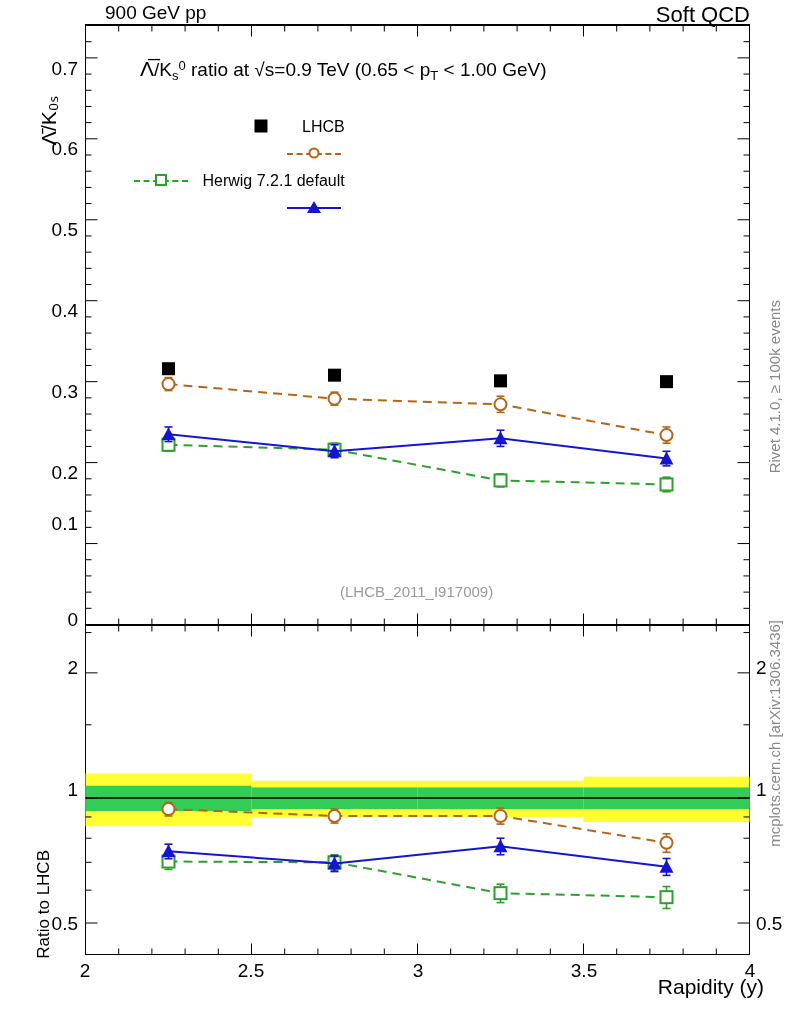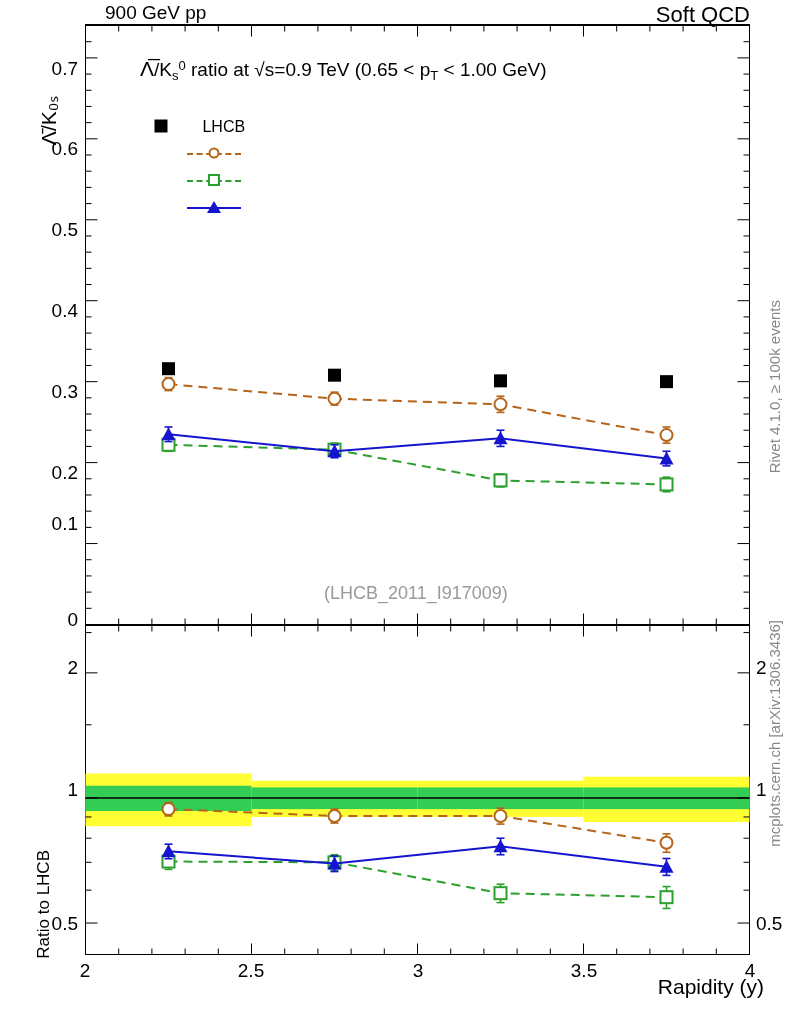--- a/index.html
+++ b/index.html
@@ -123,22 +123,22 @@
 
   
   #plot-title {
     position: absolute;
     left: 140px; top: 57px;
     font-size: 19px;
     white-space: nowrap;
   }
   #watermark {
     position: absolute;
-    left: 324px; top: 583px;
-    font-size: 18px;
+    left: 340px; top: 583px;
+    font-size: 15px;
     color: #9a9a9a;
   }
 
   
   #legend {
     position: absolute;
     left: 130px; top: 112px;
     font-size: 16px;
   }
   .leg-row {
@@ -238,20 +238,21 @@
       <span class="leg-mark">
         <span class="leg-line" style="border-top:2px dashed #b4651a;"></span>
         <span class="leg-sym circ-open" style="position:absolute;left:31px;top:13px;transform:translate(-50%,-50%);"></span>
       </span>
     </div>
     <div class="leg-row">
       <span class="leg-mark">
         <span class="leg-line" style="border-top:2px dashed #2ca02c;"></span>
         <span class="leg-sym sq-open" style="position:absolute;left:31px;top:13px;transform:translate(-50%,-50%);"></span>
       </span>
+      <span class="leg-text">Herwig 7.2.1 default</span>
     </div>
     <div class="leg-row">
       <span class="leg-mark">
         <span class="leg-line" style="border-top:2px solid #1515cf;"></span>
         <span class="leg-sym tri-up" style="position:absolute;left:31px;top:13px;transform:translate(-50%,-50%);"></span>
       </span>
     </div>
   </div>
 
   <div class="ylabel-main" style="top:58px;">0.7</div>

